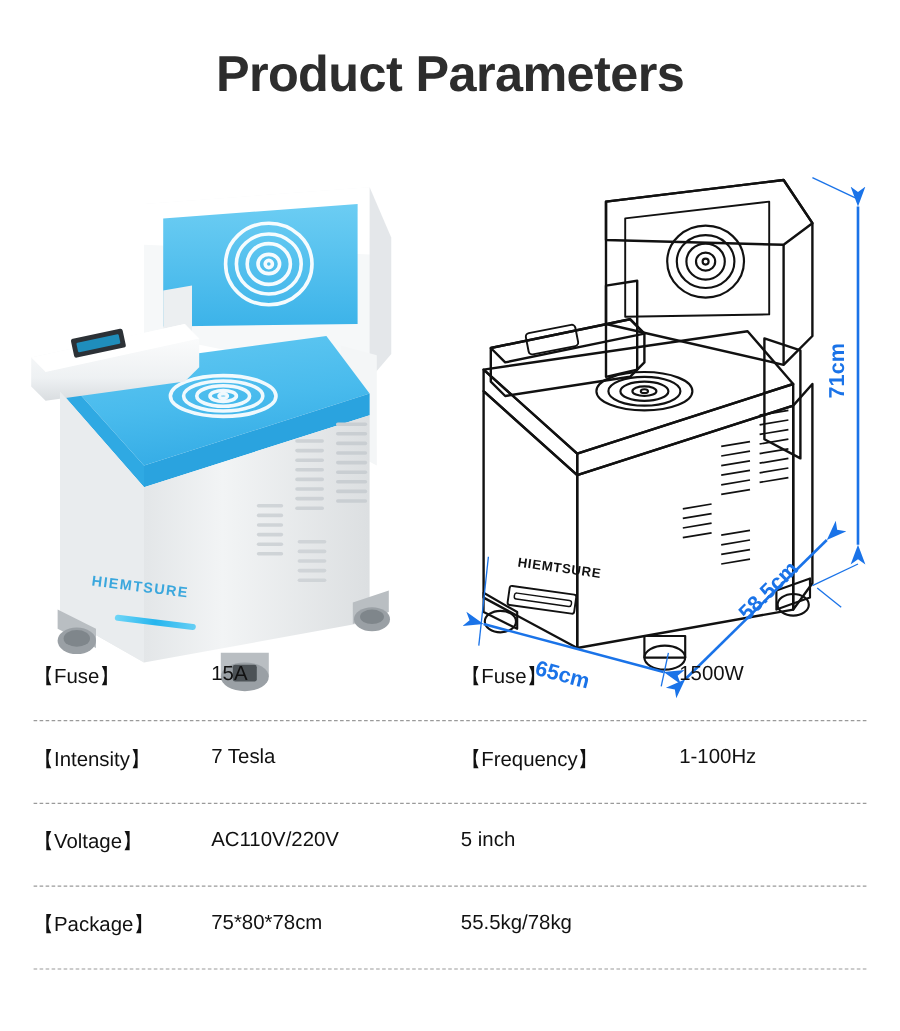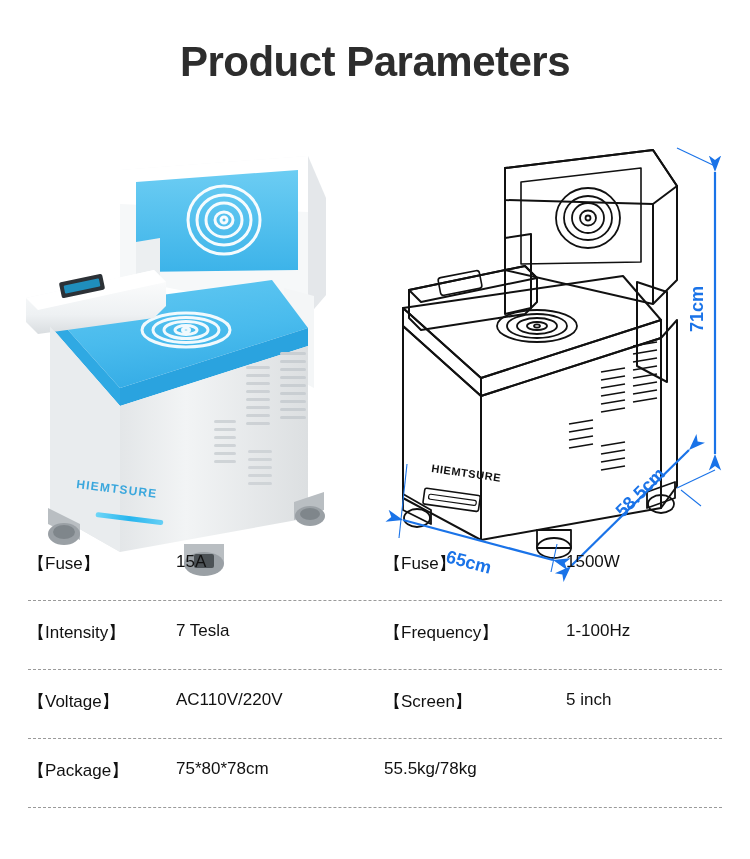--- a/index.html
+++ b/index.html
@@ -369,21 +369,20 @@
     <div class="cell cell-label c1">【Intensity】</div>
     <div class="cell cell-value c2">7 Tesla</div>
     <div class="cell cell-label c3">【Frequency】</div>
     <div class="cell cell-value c4">1-100Hz</div>
   </div>
   <div class="row-gap"></div>
 
   <div class="param-row">
     <div class="cell cell-label c1">【Voltage】</div>
     <div class="cell cell-value c2">AC110V/220V</div>
-    <div class="cell cell-label c3">【Screen】</div>
     <div class="cell cell-value c4">5 inch</div>
   </div>
   <div class="row-gap"></div>
 
   <div class="param-row">
     <div class="cell cell-label c1">【Package】</div>
     <div class="cell cell-value c2">75*80*78cm</div>
     <div class="cell cell-value c4">55.5kg/78kg</div>
   </div>
 </div>

